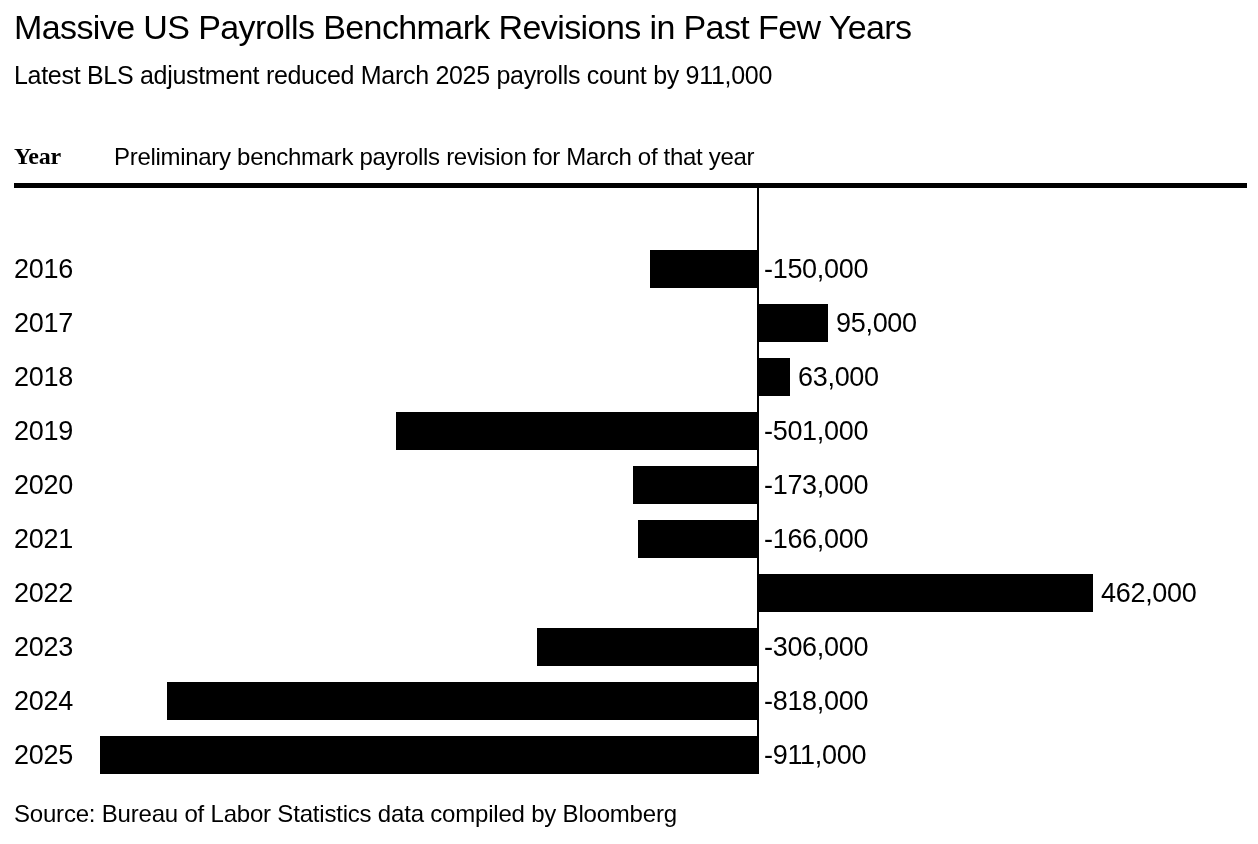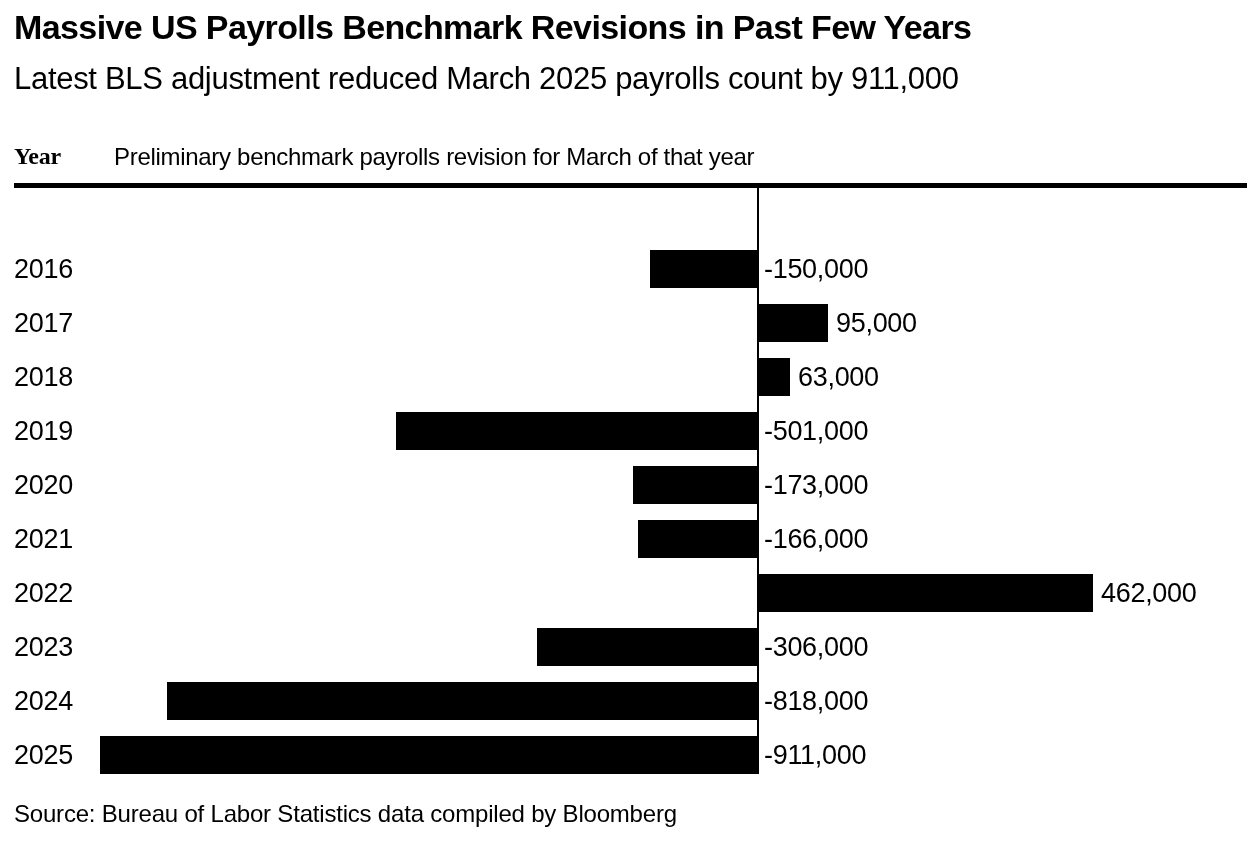--- a/index.html
+++ b/index.html
@@ -9,28 +9,28 @@
     height: 844px;
     background: #ffffff;
     font-family: "Liberation Sans", "DejaVu Sans", sans-serif;
     color: #000000;
     overflow: hidden;
   }
   #title {
     position: absolute;
     left: 14px; top: 8px;
     font-size: 34px;
-    font-weight: 700;
+    font-weight: 400;
     letter-spacing: -0.6px;
     white-space: nowrap;
   }
   #subtitle {
     position: absolute;
     left: 14px; top: 61px;
-    font-size: 31px;
+    font-size: 25px;
     font-weight: 400;
     letter-spacing: -0.3px;
     white-space: nowrap;
   }
   #colhead-year {
     position: absolute;
     left: 14px; top: 143px;
     font-size: 24px;
     font-weight: 700;
     letter-spacing: -0.3px;

